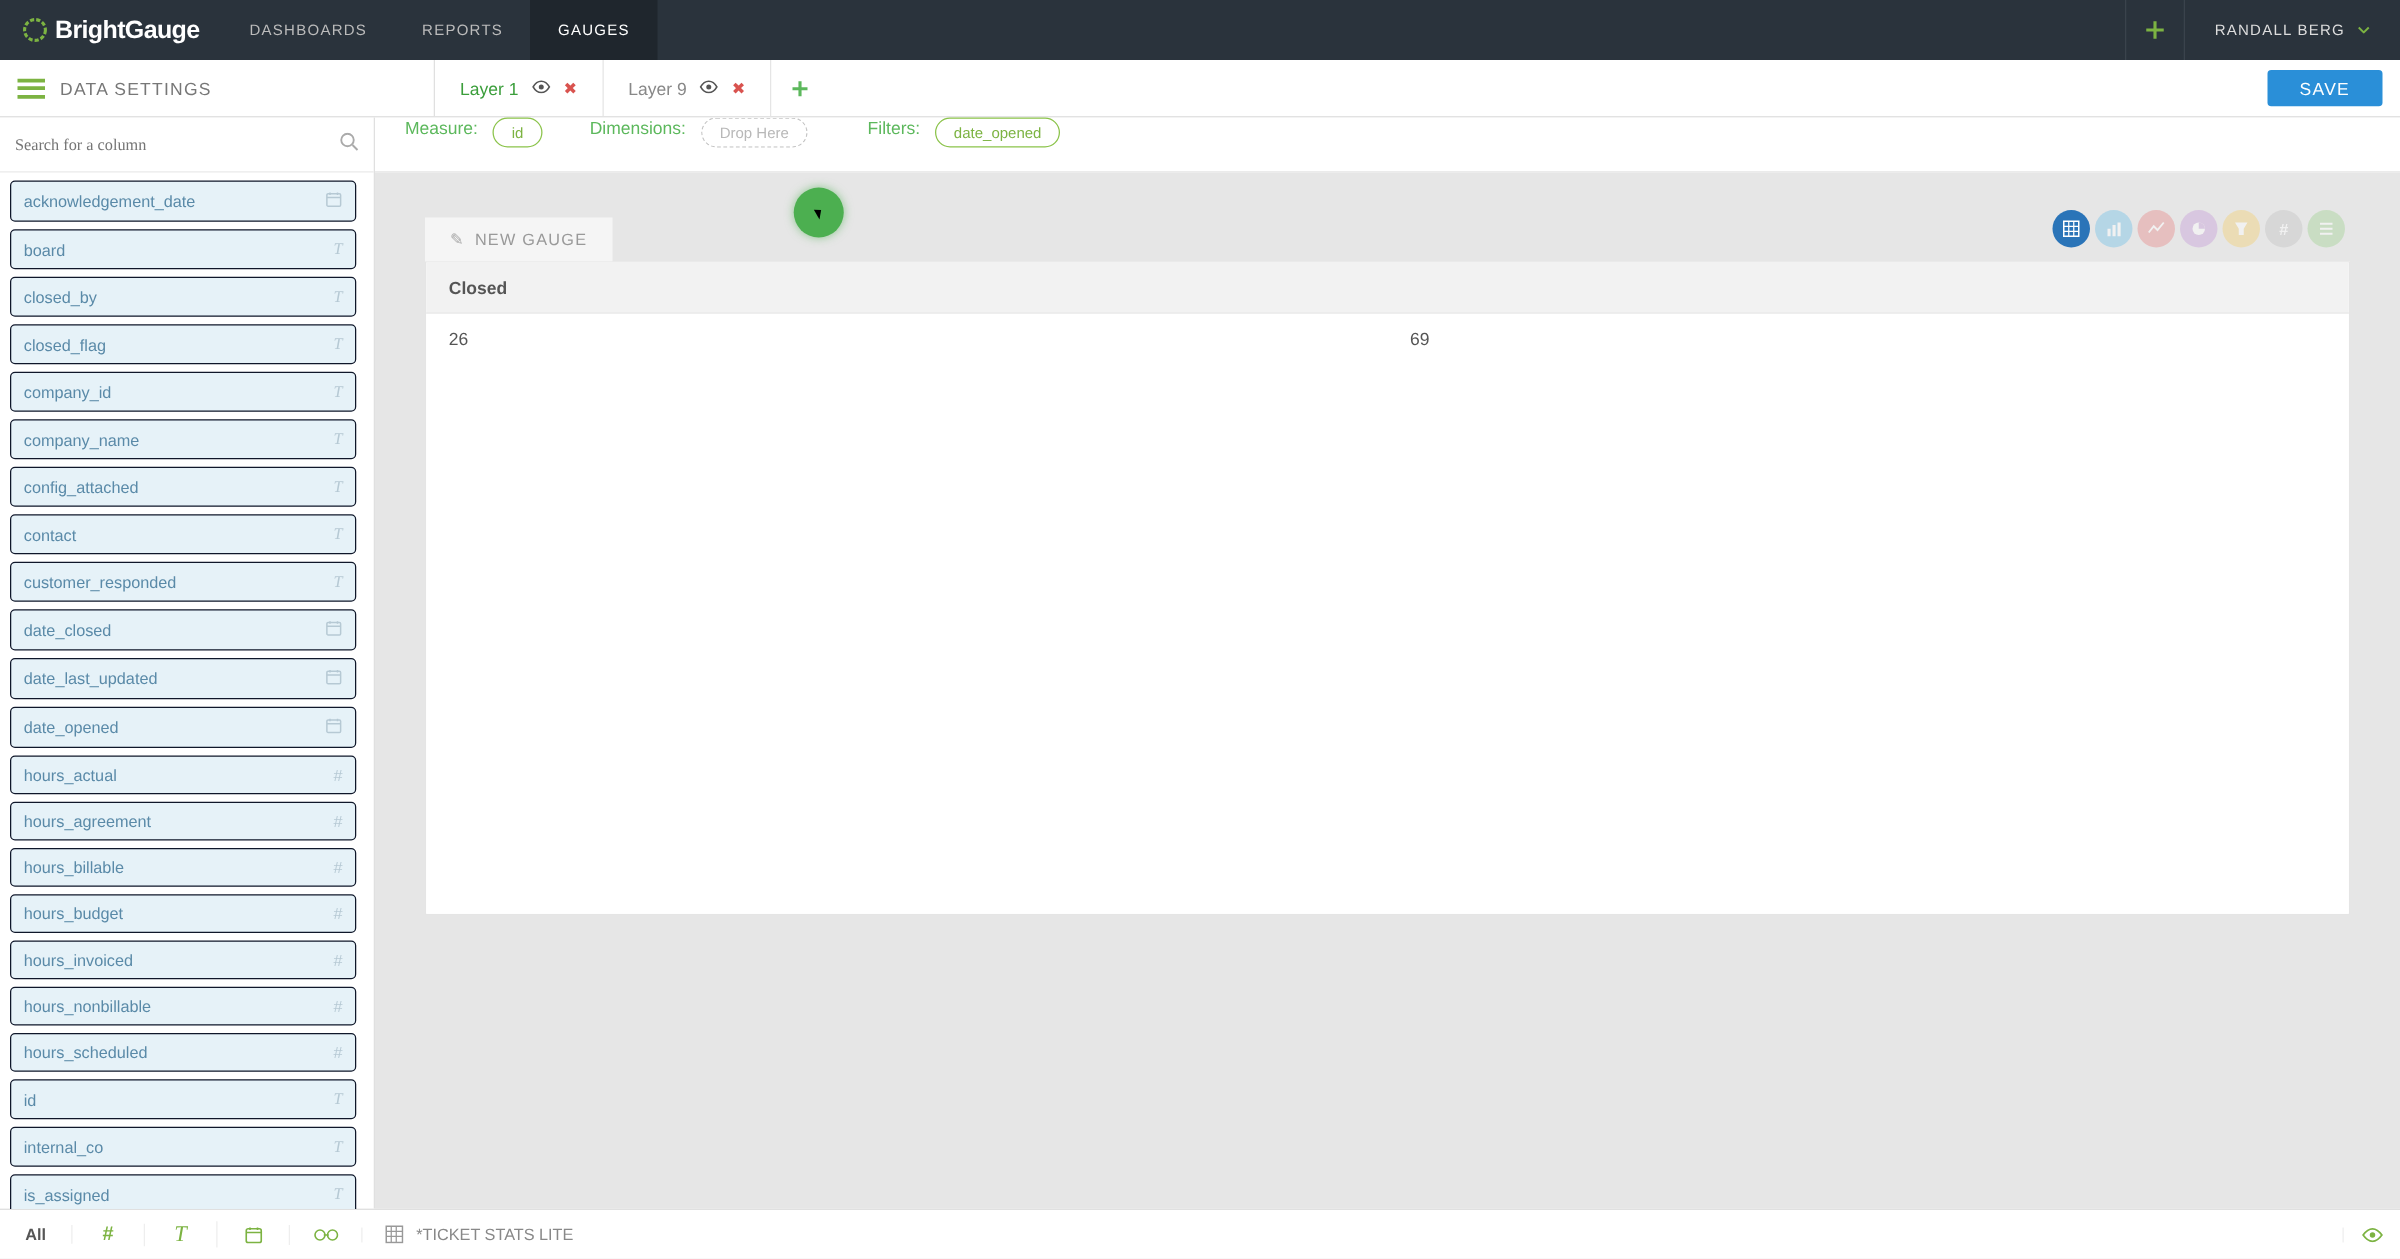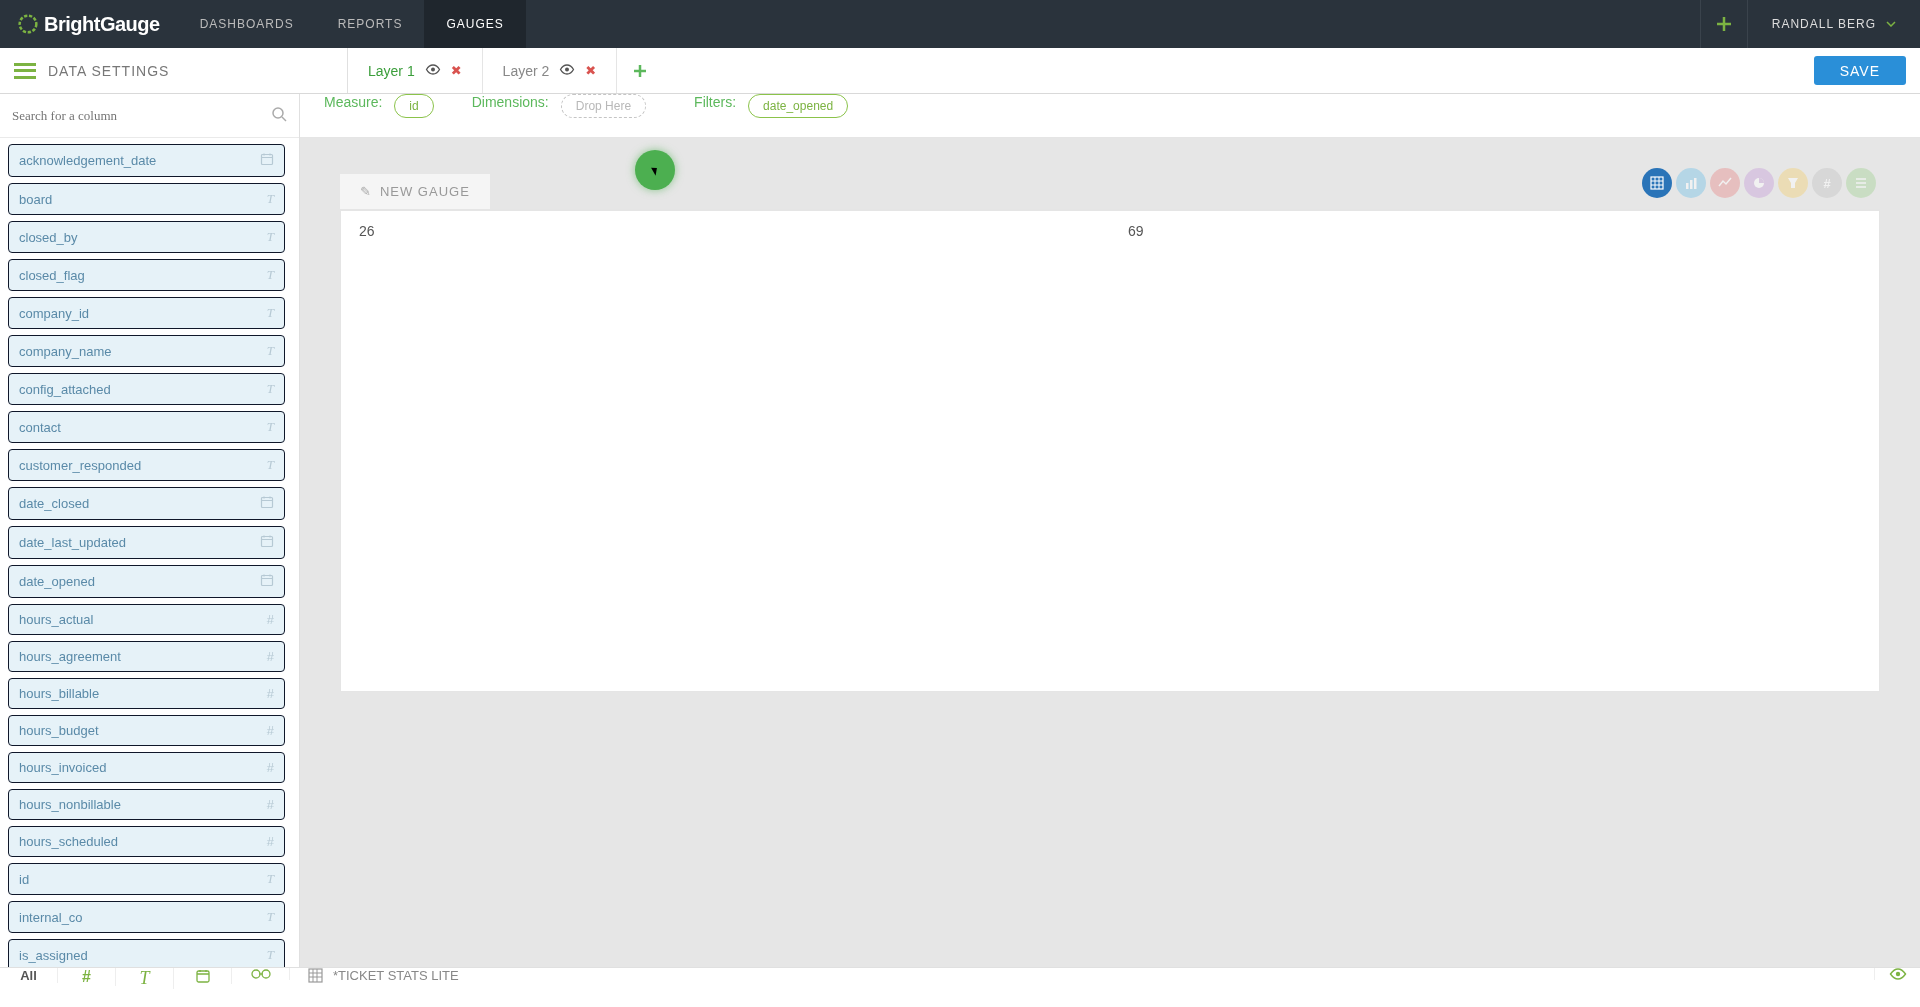--- a/index.html
+++ b/index.html
@@ -69,21 +69,21 @@
 .ct.inactive { opacity: 0.45; }
 
 .data-table { background: #fff; margin-top: 0; border: 1px solid #e5e5e5; }
 .dt-head { display: flex; background: #f2f2f2; border-bottom: 1px solid #e5e5e5; }
 .dt-cell { flex: 1; padding: 12px 18px; font-size: 14px; color: #555; }
 .dt-head .dt-cell { font-weight: 600; }
 .dt-row { display: flex; }
 .dt-body { min-height: 480px; background: #fff; }
 
 
-.bottombar { height: 40px; background: #fff; border-top: 1px solid #e0e0e0; display: flex; align-items: flex-start; position: absolute; bottom: 0; left: 0; right: 0; }
+.bottombar { height: 40px; background: #fff; border-top: 1px solid #e0e0e0; display: flex; align-items: center; position: absolute; bottom: 0; left: 0; right: 0; }
 .filter-btn { width: 58px; display: flex; align-items: center; justify-content: center; border-right: 1px solid #eee; cursor: pointer; color: #999; font-size: 16px; }
 .filter-btn.all { font-size: 13px; font-weight: bold; color: #555; }
 .filter-btn.g { color: #7cb342; }
 .dataset { display: flex; align-items: center; padding: 0 18px; gap: 10px; color: #888; font-size: 13px; }
 .bb-spacer { flex: 1; }
 .bb-eye { width: 46px; display: flex; align-items: center; justify-content: center; border-left: 1px solid #eee; color: #7cb342; cursor: pointer; }
 </style>
 </head>
 <body>
 
@@ -127,21 +127,21 @@
       <span class="layer-name">Layer 1</span>
       <span class="eye-icon">
         <svg width="16" height="11" viewBox="0 0 16 11">
             <path d="M8 1C4 1 1.5 5.5 1.5 5.5S4 10 8 10s6.5-4.5 6.5-4.5S12 1 8 1z" fill="none" stroke="#555" stroke-width="1.3"></path>
             <circle cx="8" cy="5.5" r="2" fill="#555"></circle>
           </svg>
       </span>
       <span class="x-icon">✖</span>
     </div>
     <div class="layer-tab">
-      <span class="layer-name">Layer 2</span>
+      <span class="layer-name">Layer 9</span>
       <span class="eye-icon">
         <svg width="16" height="11" viewBox="0 0 16 11">
             <path d="M8 1C4 1 1.5 5.5 1.5 5.5S4 10 8 10s6.5-4.5 6.5-4.5S12 1 8 1z" fill="none" stroke="#555" stroke-width="1.3"></path>
             <circle cx="8" cy="5.5" r="2" fill="#555"></circle>
           </svg>
       </span>
       <span class="x-icon">✖</span>
     </div>
     <div class="add-layer">
       <svg width="14" height="14" viewBox="0 0 14 14">
@@ -320,20 +320,21 @@
         </div>
         <div class="ct inactive" style="background:#a8d49a">
           <svg width="14" height="14" viewBox="0 0 14 14">
               <path d="M2 3h10M2 7h10M2 11h10" stroke="#fff" stroke-width="1.5"></path>
             </svg>
         </div>
       </div>
 
       <div class="data-table">
         <div class="dt-head">
+          <div class="dt-cell">Closed</div>
         </div>
         <div class="dt-body">
           <div class="dt-row">
             <div class="dt-cell">26</div>
             <div class="dt-cell">69</div>
           </div>
         </div>
       </div>
     </div>
   </div>

